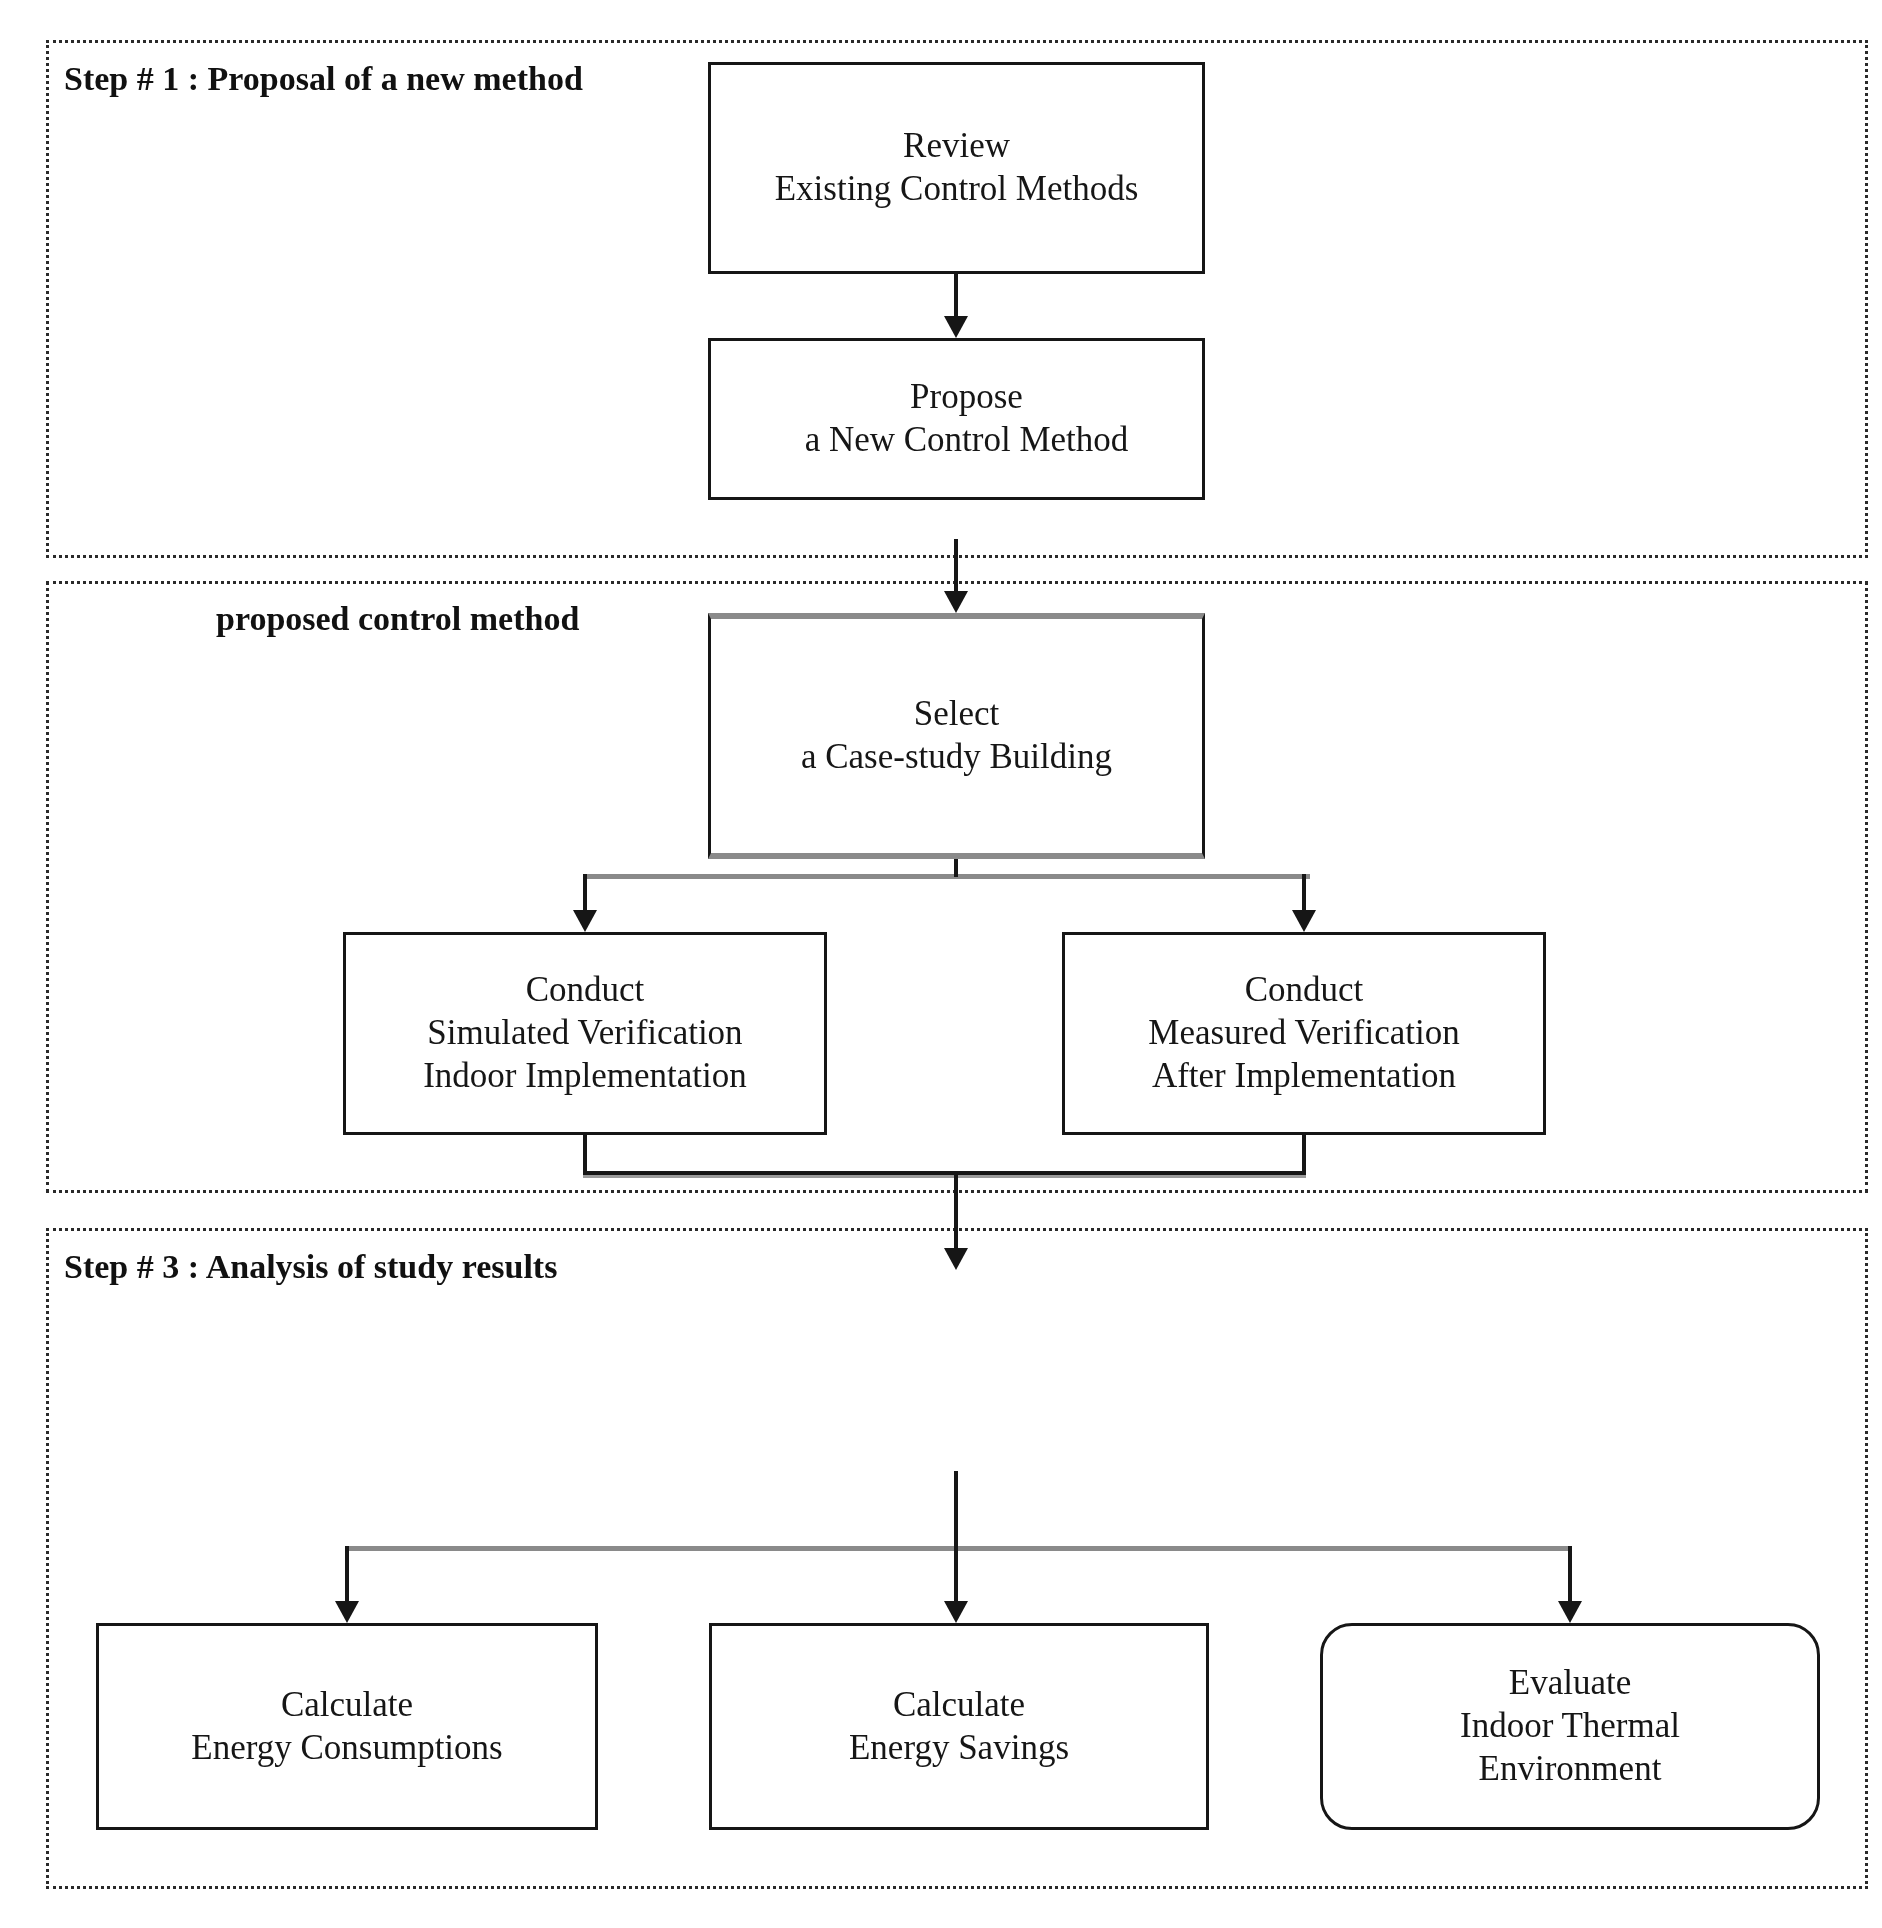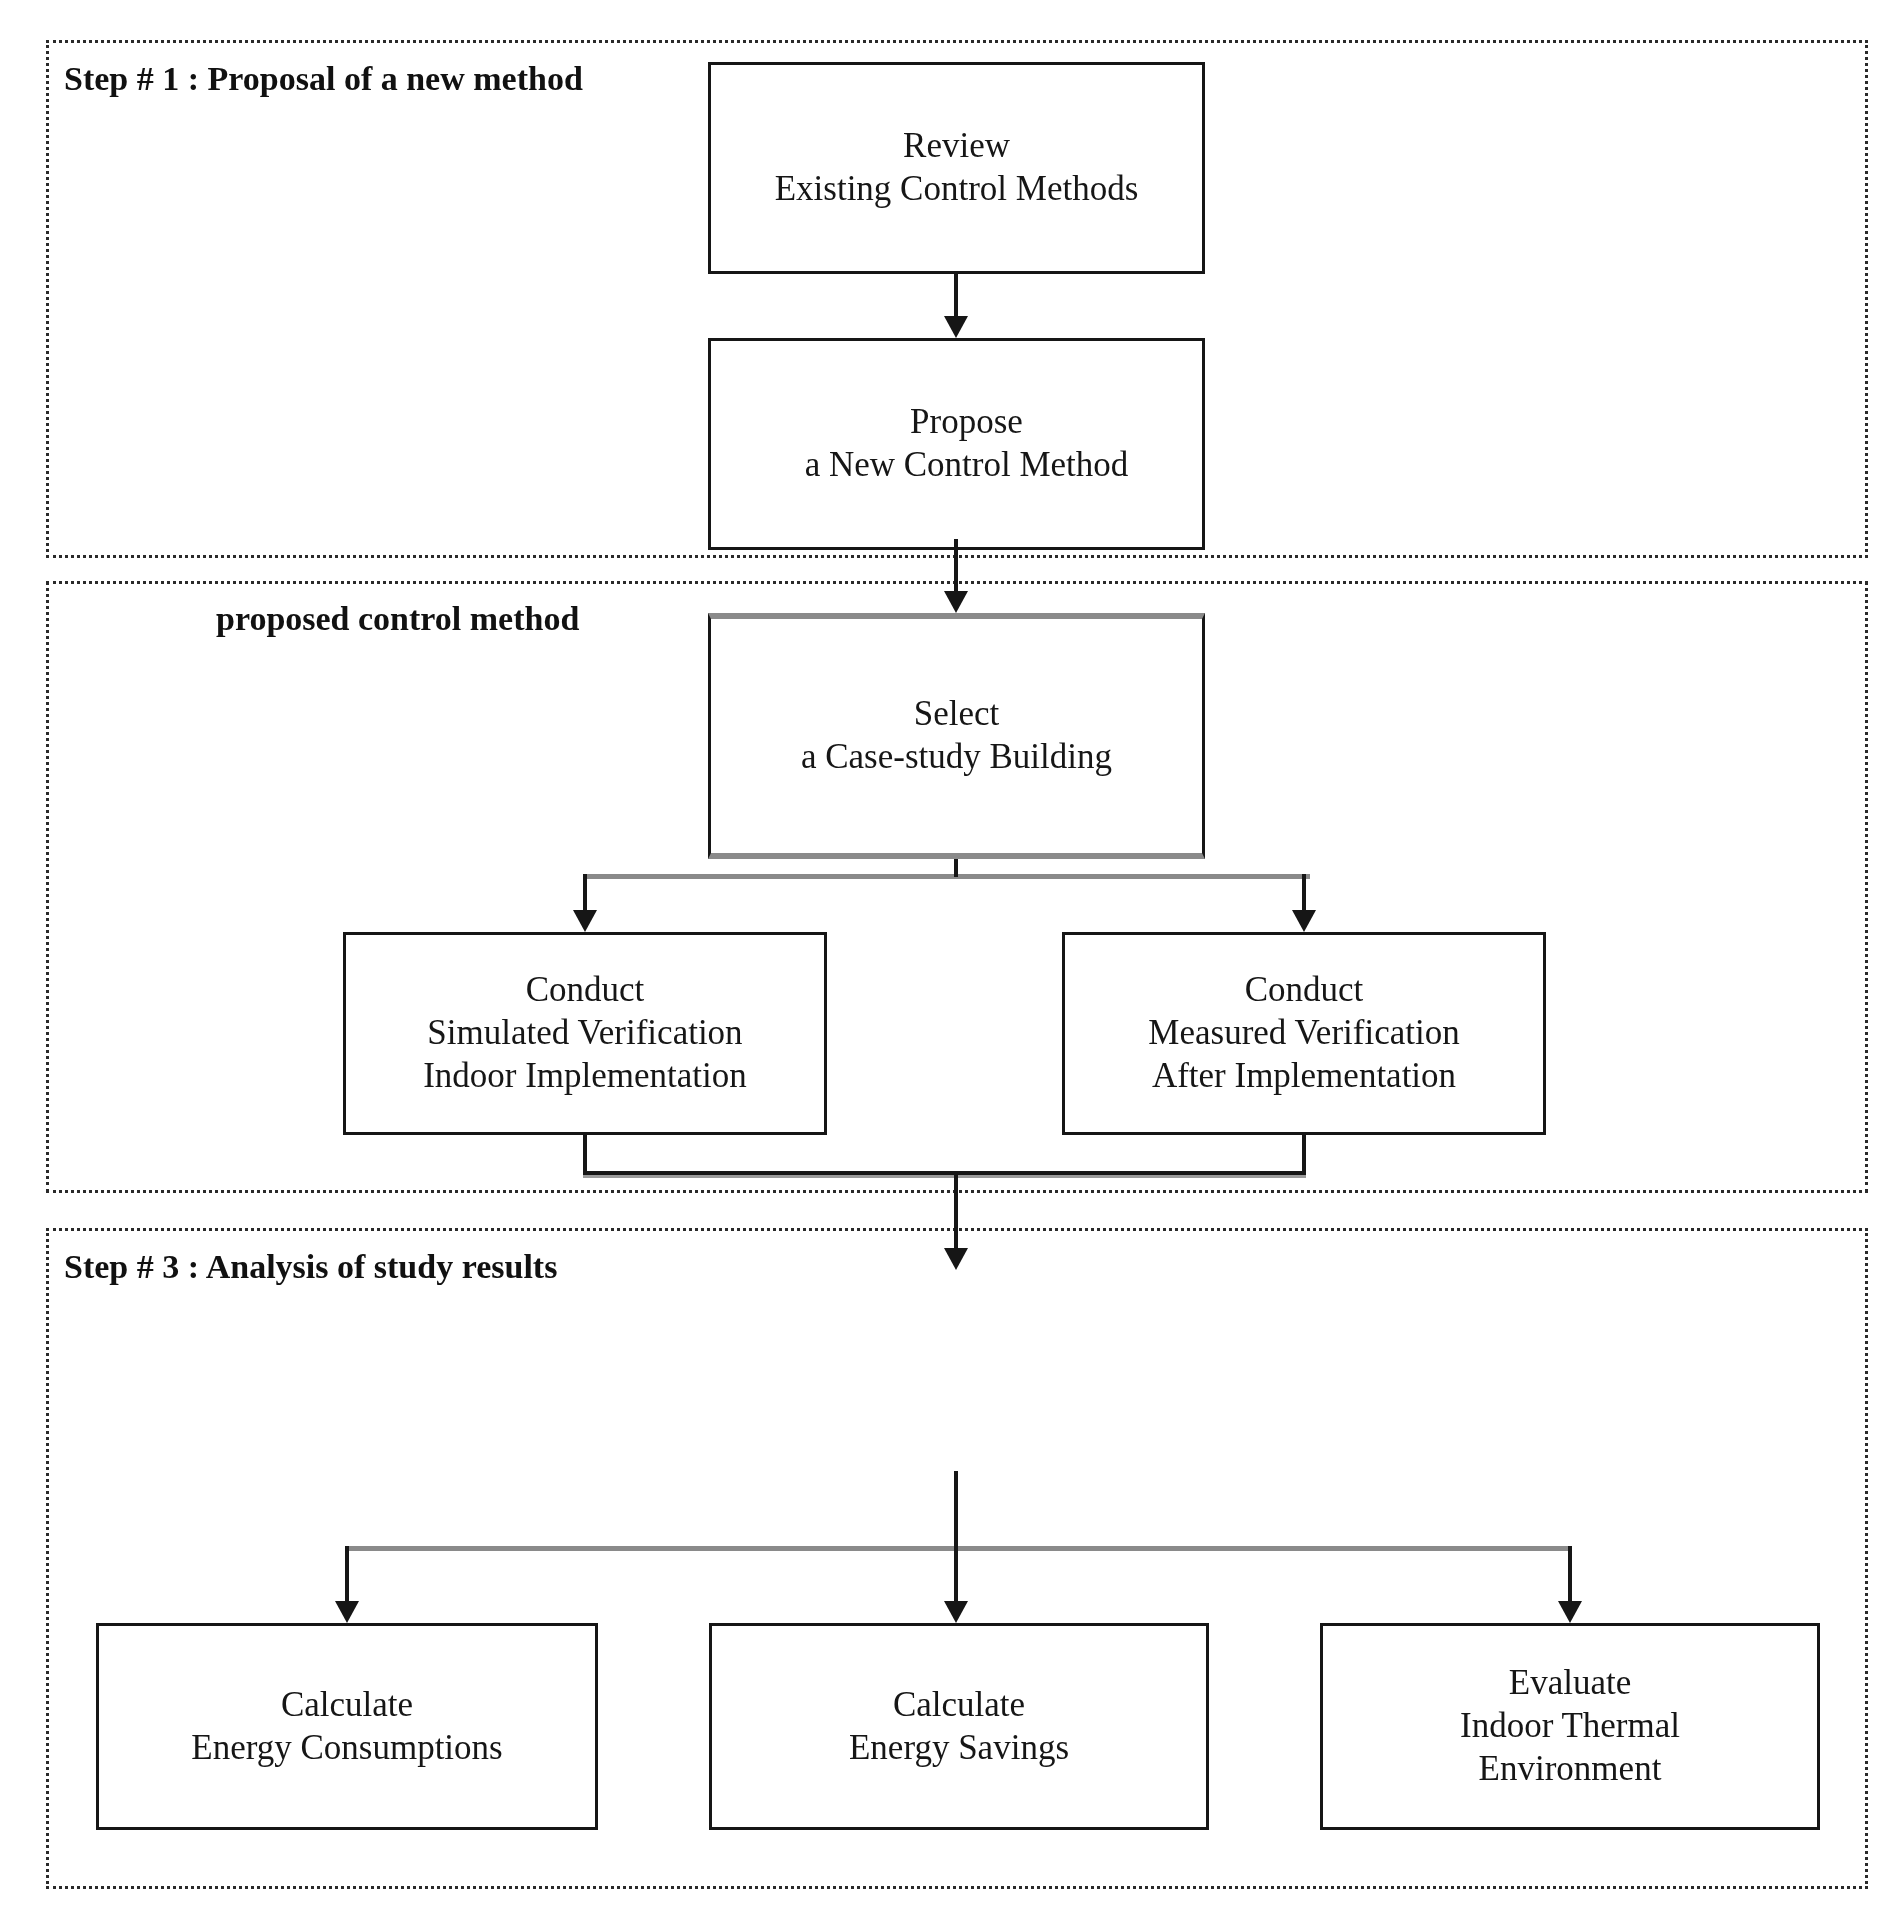--- a/index.html
+++ b/index.html
@@ -50,29 +50,29 @@
     display: flex;
     align-items: center;
     justify-content: center;
     text-align: center;
     font-size: 35px;
     line-height: 1.22;
     z-index: 3;
   }
   .node .tline { white-space: nowrap; }
   .node-review   { left: 692px;  top: 62px;   width: 497px; height: 212px; }
-  .node-propose  { left: 692px;  top: 338px;  width: 497px; height: 212px; padding-left: 20px; }
+  .node-propose  { left: 692px;  top: 338px;  width: 497px; height: 162px; padding-left: 20px; }
   .node-select   { left: 692px;  top: 613px;  width: 497px; height: 246px;
                    border-top: 6px solid #8a8a8a; border-bottom: 6px solid #8a8a8a; }
   .node-conduct-sim  { left: 327px;  top: 932px;  width: 484px; height: 203px; }
   .node-conduct-meas { left: 1046px; top: 932px;  width: 484px; height: 203px; }
   .node-analyze  { left: 692px;  top: 1270px; width: 497px; height: 202px; }
   .node-calc-cons { left: 80px;   top: 1623px; width: 502px; height: 207px; }
   .node-calc-sav  { left: 693px;  top: 1623px; width: 500px; height: 207px; }
-  .node-evaluate  { left: 1304px; top: 1623px; width: 500px; height: 207px; }
+  .node-evaluate  { left: 1304px; top: 1623px; width: 500px; height: 207px; border-radius: 32px; }
 
   
   .vline {
     position: absolute;
     width: 4px;
     background: #161616;
     z-index: 2;
   }
   .hline {
     position: absolute;

